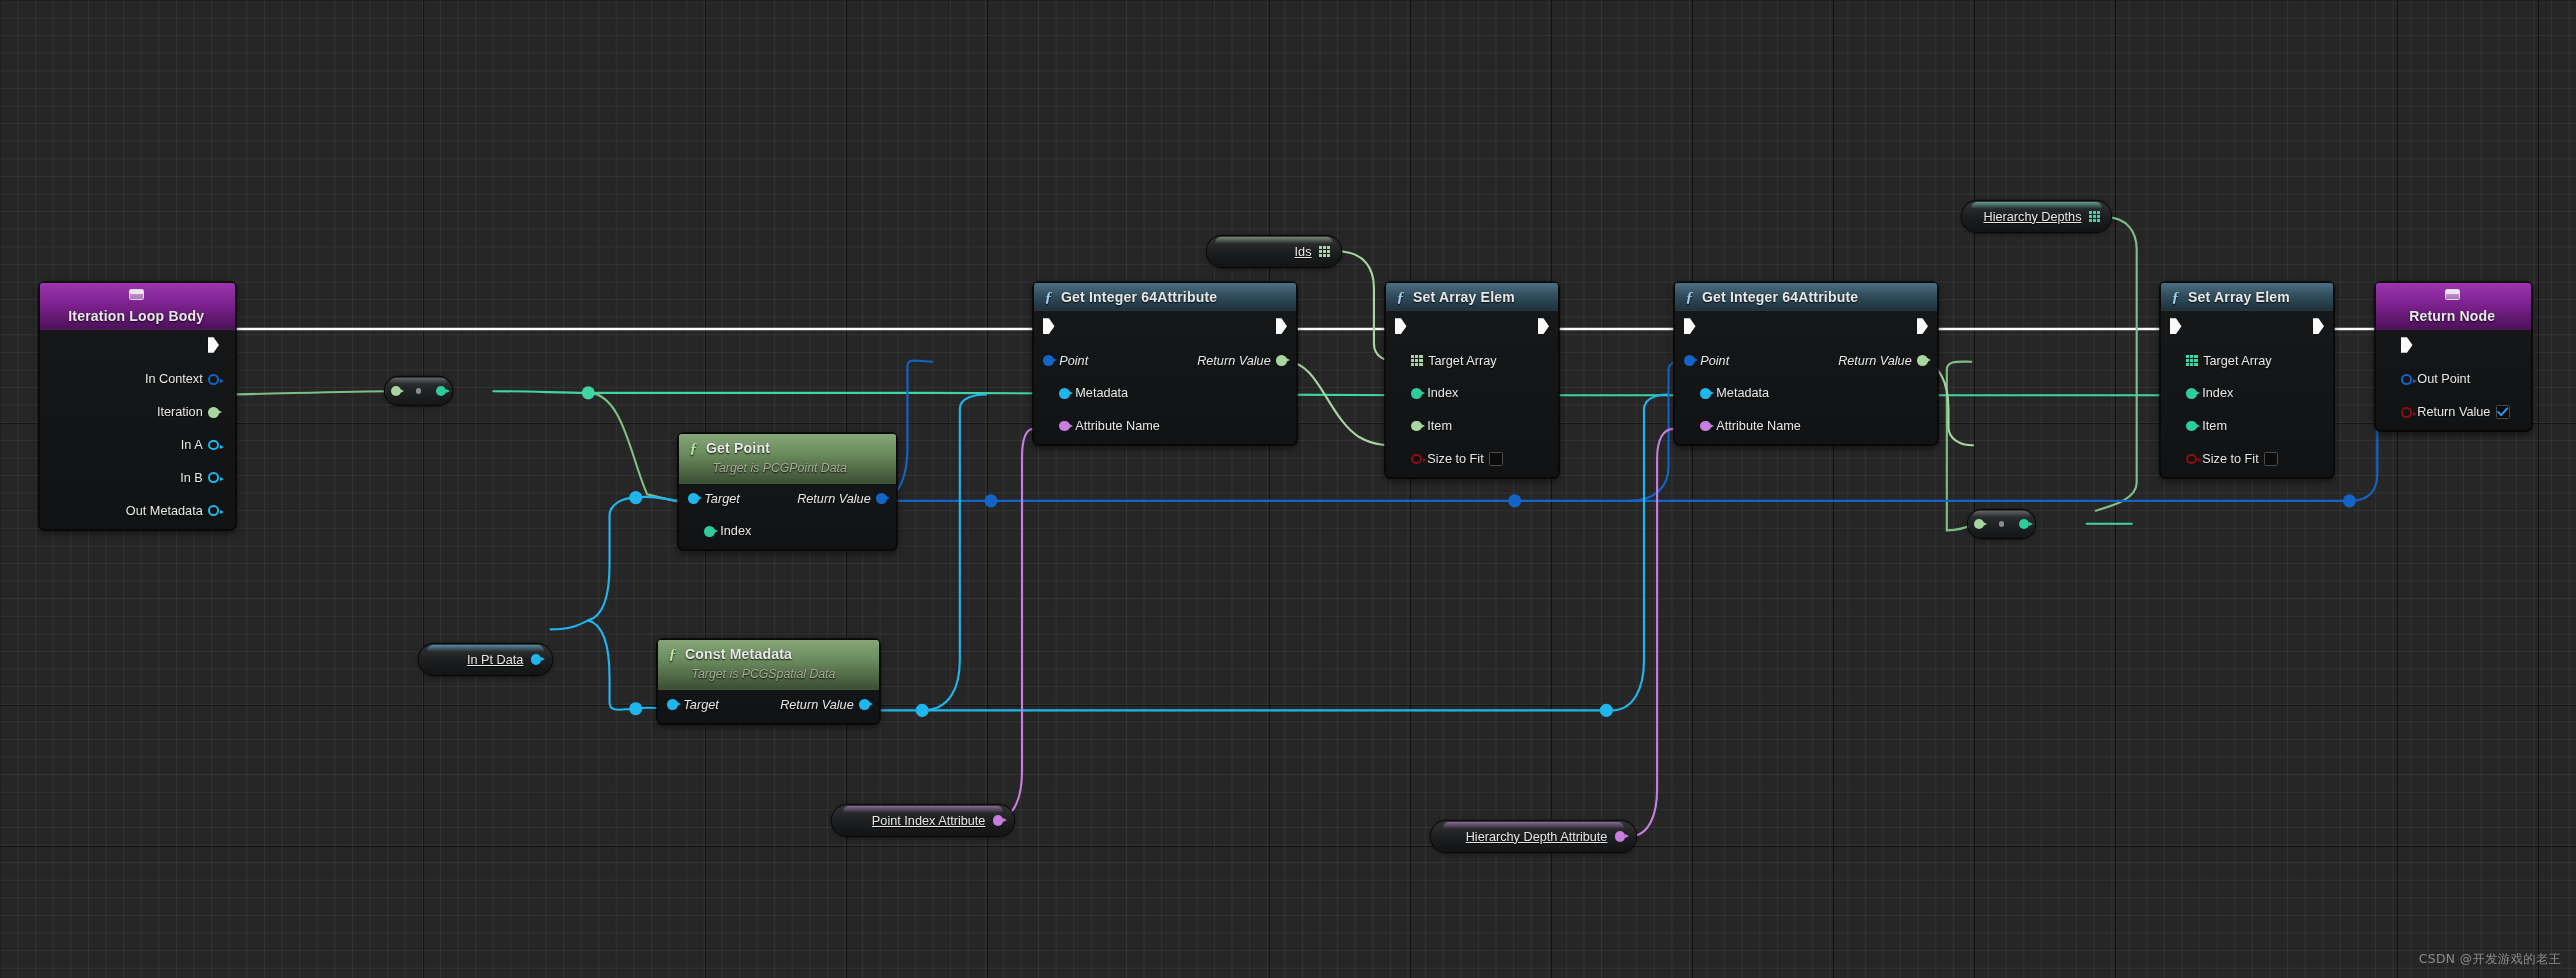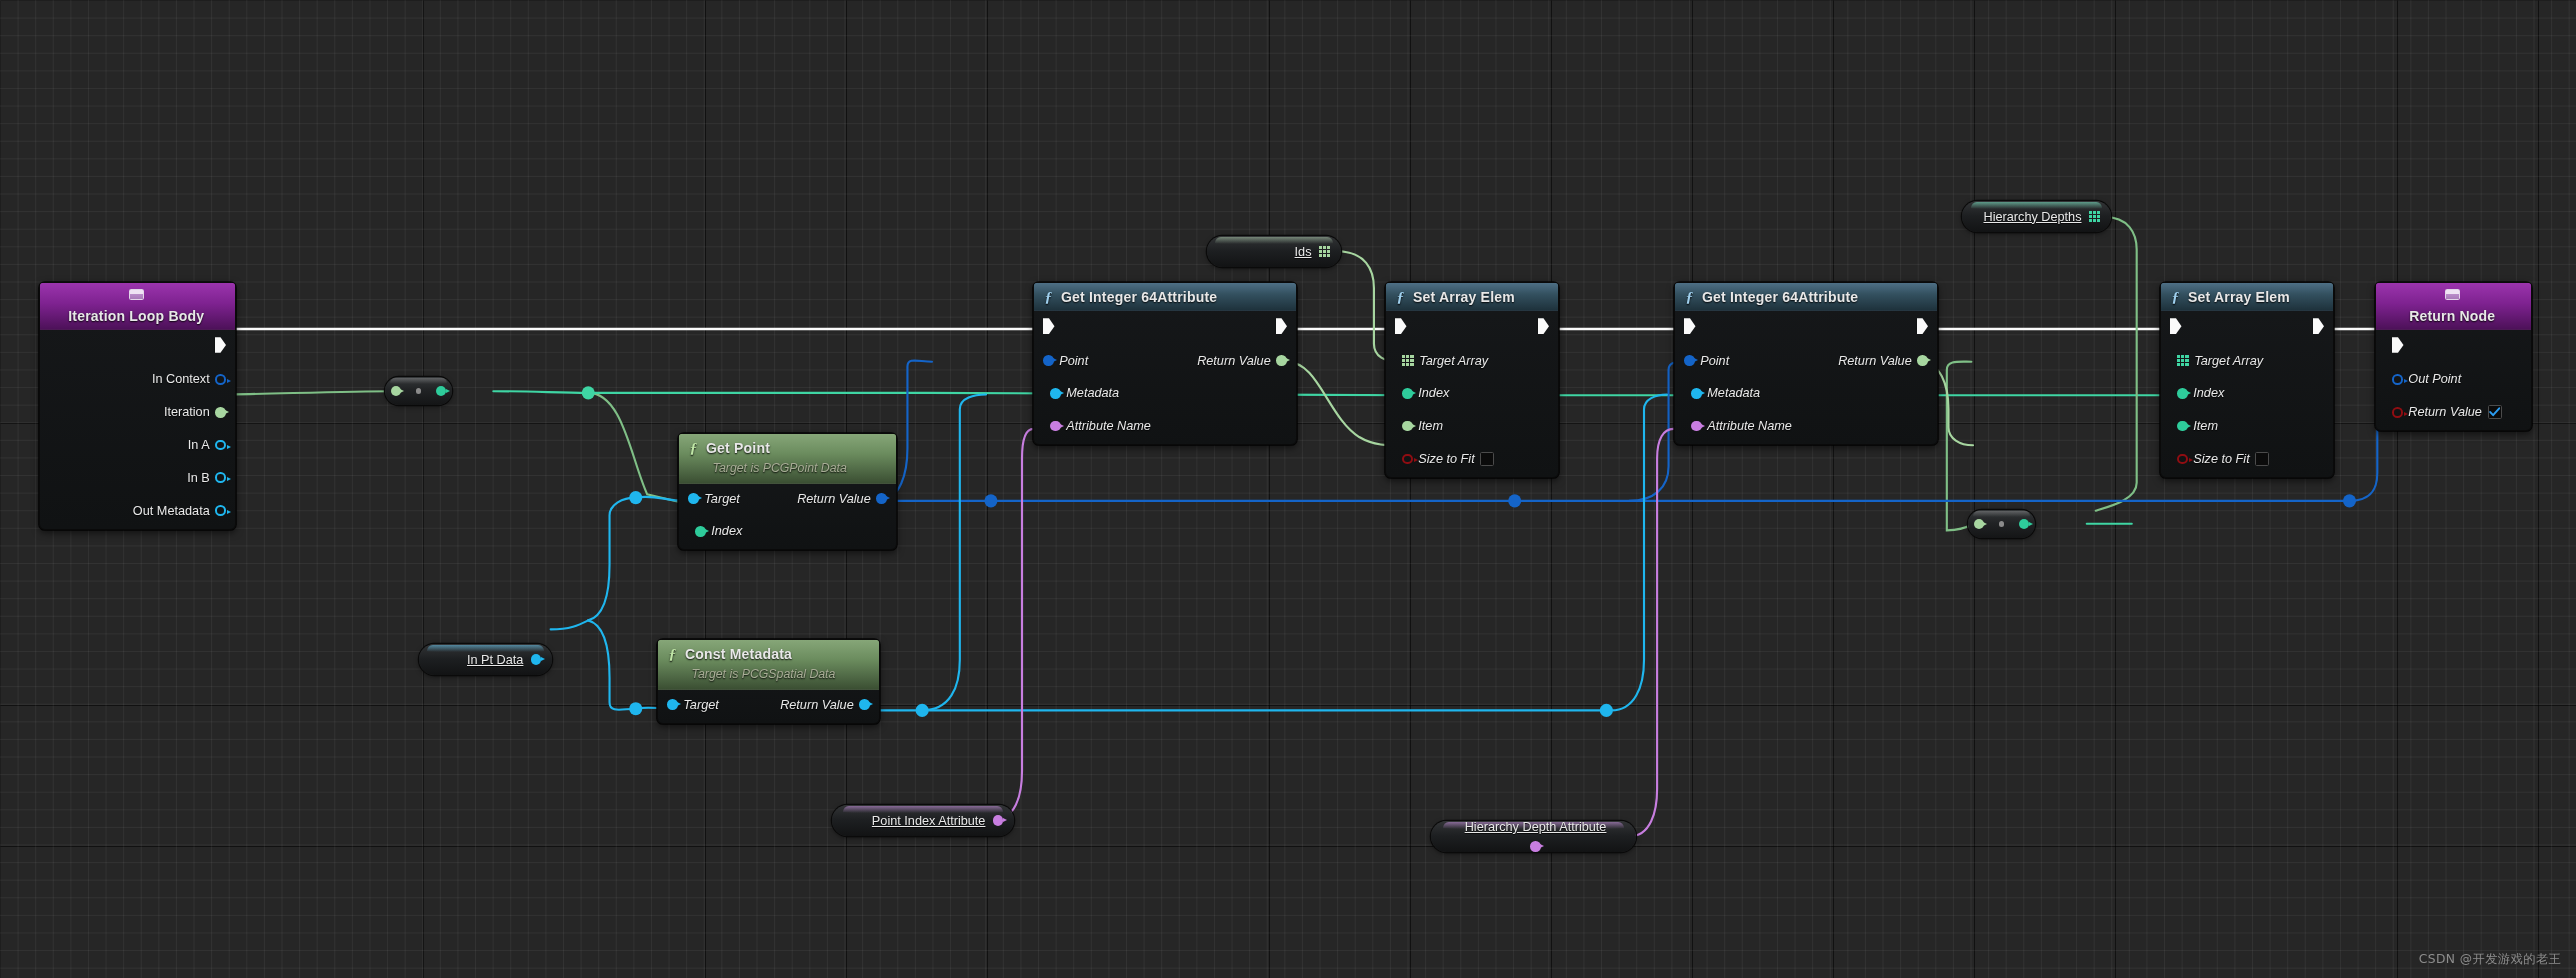--- a/index.html
+++ b/index.html
@@ -91,22 +91,22 @@
 
   
   .pin-row {
     position:relative;
     display:flex; align-items:center;
     height:16.4px; margin:0 0 16.4px 0;
   }
   .pin-row:last-child { margin-bottom:0; }
   .pin-row.exec-row { height:16.4px; margin-bottom:18px; }
 
-  .pin-left  { justify-content:flex-start; padding-left:16px;font-style:italic; }
-  .pin-right { justify-content:flex-end;  padding-right:9px; }
+  .pin-left  { justify-content:flex-start; padding-left:25px; }
+  .pin-right { justify-content:flex-end;  padding-right:16px; }
   .pin-split { justify-content:space-between; padding:0 9px;font-style:italic; }
 
   .pin-label {
     font-size:12.7px; color:#e9e9e9; white-space:nowrap;
     text-shadow:0 0.8px 0.8px rgba(0,0,0,.85);
   }
   .pin-group { display:flex; align-items:center; gap:5.7px; }
   .pin-group.rev { flex-direction:row-reverse; }
 
   
@@ -594,21 +594,21 @@
   <div class="pill" style="left:419px; top:644px; width:133px; --glow:rgba(110,205,245,.55);">
     <span class="pin-label">In Pt Data</span>
     <span class="pin-dot" style="background:#1fb6ee;color:#1fb6ee;"></span>
   </div>
 
   <div class="pill" style="left:832px; top:805px; width:182px; --glow:rgba(205,150,230,.55);">
     <span class="pin-label">Point Index Attribute</span>
     <span class="pin-dot" style="background:#c87ee0;color:#c87ee0;"></span>
   </div>
 
-  <div class="pill" style="left:1431px; top:821px; width:205px;flex-direction:column; --glow:rgba(205,150,230,.55);">
+  <div class="pill" style="left:1431px; top:821px; width:205px; --glow:rgba(205,150,230,.55);">
     <span class="pin-label">Hierarchy Depth Attribute</span>
     <span class="pin-dot" style="background:#c87ee0;color:#c87ee0;"></span>
   </div>
 
   <div class="knot" style="left:1968px; top:510px;">
     <span class="pin-dot" style="background:#a7d6a0;color:#a7d6a0;"></span>
     <span class="mid"></span>
     <span class="pin-dot" style="background:#2ecc9b;color:#2ecc9b;"></span>
   </div>
 

